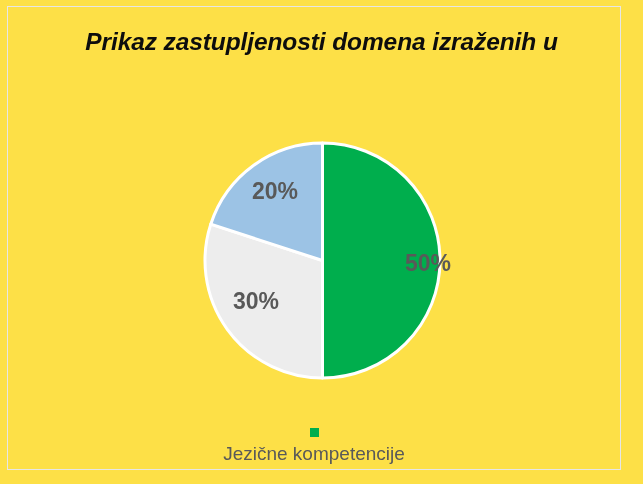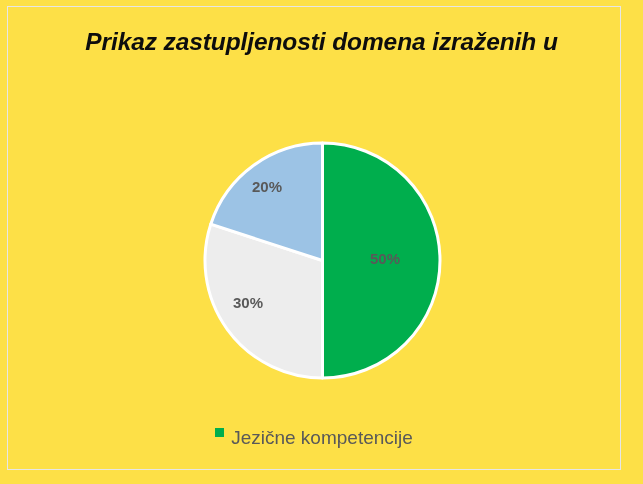--- a/index.html
+++ b/index.html
@@ -50,43 +50,44 @@
   }
   #pie-svg {
     position: absolute;
     left: 195px;
     top: 133px;
     width: 255px;
     height: 255px;
   }
   .slice-label {
     position: absolute;
-    font-size: 15px;
+    font-size: 23px;
     font-weight: 600;
     color: #595959;
     white-space: nowrap;
   }
-  #label-slice-0 { left: 370px; top: 250px; text-align: right; }
-  #label-slice-1 { left: 233px; top: 294px; }
+  #label-slice-0 { left: 405px; top: 250px; text-align: right; }
+  #label-slice-1 { left: 233px; top: 288px; }
   #label-slice-2 { left: 252px; top: 178px; }
 
   #legend {
     position: absolute;
     left: 7px;
     top: 428px;
     width: 614px;
     display: flex;
     flex-direction: row;
     align-items: center;
     justify-content: center;
     gap: 25px;
   }
   .legend-item {
     display: flex;
-    flex-direction: row;
+    flex-direction: column;
+    align-items: center;
     gap: 7px;
   }
   .legend-swatch {
     width: 9px;
     height: 9px;
     flex: 0 0 auto;
     display: block;
   }
   .legend-label {
     font-size: 19px;

